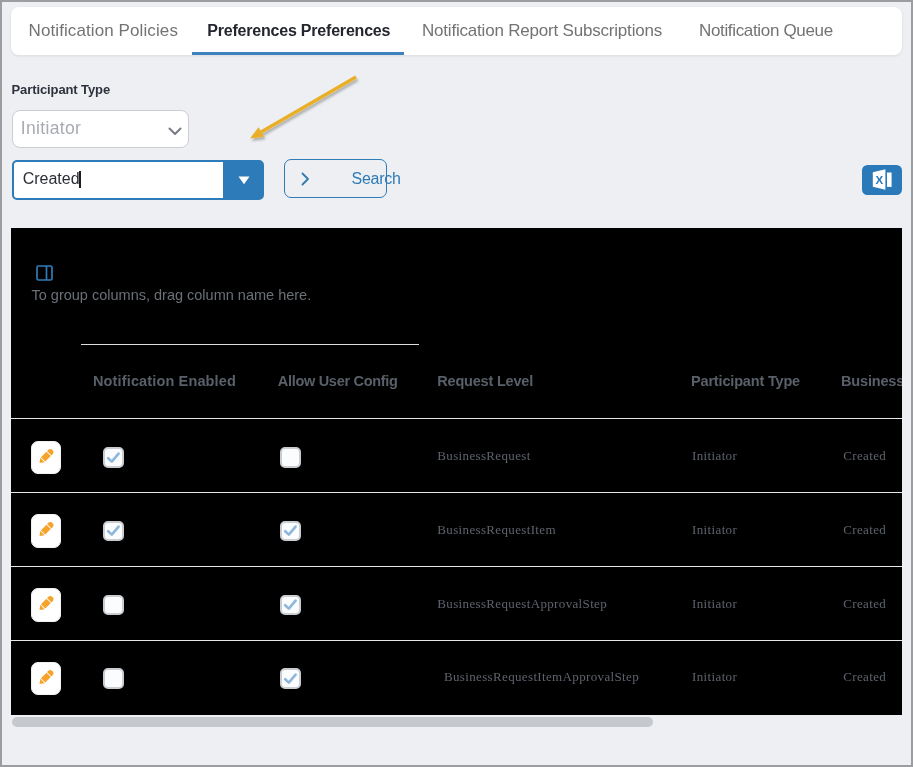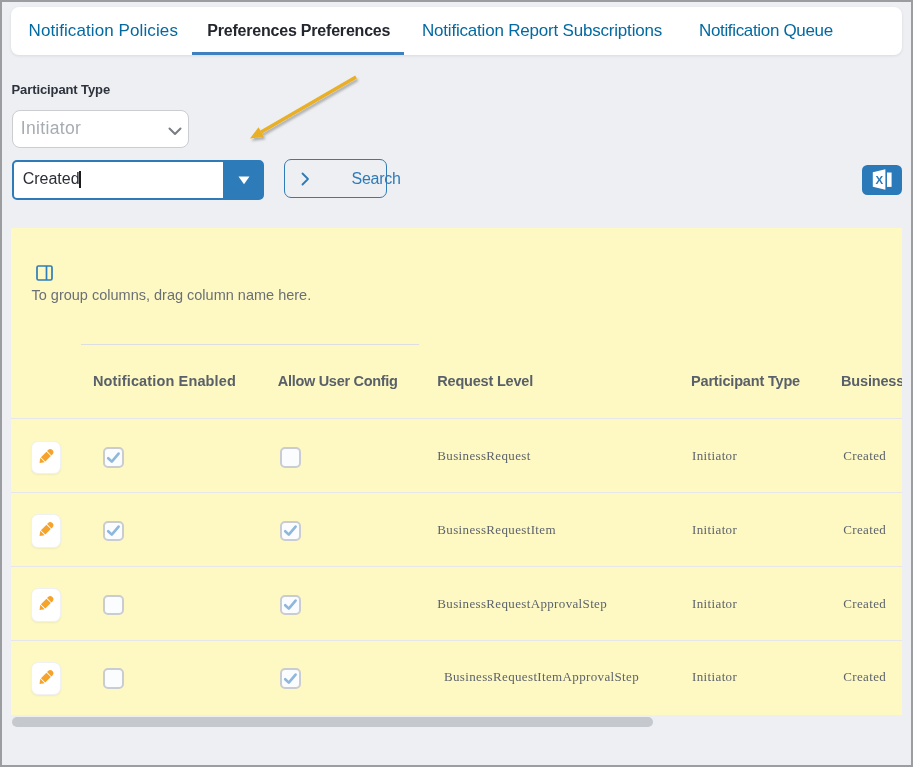--- a/index.html
+++ b/index.html
@@ -16,21 +16,21 @@
   .abs { position:absolute; }
 
   
   #tabbar {
     left:11px; top:7px; width:891px; height:48px;
     background:#ffffff; border-radius:8px;
     box-shadow:0 1px 3px rgba(40,50,70,.10);
   }
   .tab {
     position:absolute; top:0; height:48px; line-height:48px;
-    font-size:17px; color:#0369a1; white-space:nowrap;
+    font-size:17px; color:#737373; white-space:nowrap;
   }
   .tab.active { color:#23262e; font-weight:bold; }
   #tabline { position:absolute; left:181px; top:45.4px; width:212px; height:2.7px; background:#3f80bf; }
 
   
   #lbl-pt { left:11.5px; top:82.9px; font-size:13px; font-weight:bold; color:#2e323c; letter-spacing:-0.1px; line-height:1; }
   #sel {
     left:12px; top:110px; width:177px; height:38px;
     background:#fff; border:1px solid #cbcdd1; border-radius:8px;
   }
@@ -52,21 +52,21 @@
   }
   #btn-search .stext { position:absolute; left:34.6px; top:11.2px; letter-spacing:-0.3px; line-height:1;margin-left:32px; }
   #btn-xls {
     left:862px; top:165px; width:40px; height:30px;
     background:#2a79b8; border-radius:5.5px;
   }
 
   
   #grid {
     left:11px; top:228px; width:891px; height:487px;
-    background:#fef9c3; overflow:hidden;
+    background:#000000; overflow:hidden;
   }
   #grouptxt { left:20.5px; top:59.9px; font-size:14.5px; color:#6b7077; line-height:1; }
   #gdivider { left:70px; top:116px; width:338px; height:1px; background:#dcdee1; }
   .hdr { position:absolute; top:145.5px; font-size:14.5px; font-weight:bold; color:#596069; white-space:nowrap; line-height:1; }
   .hline { position:absolute; left:0; width:891px; height:1px; background:#e6e7ea; }
   .cell { position:absolute; font-size:13px; letter-spacing:0.35px; color:#5d636c; white-space:nowrap; line-height:1;font-family:Liberation Serif, serif; }
   .editbtn {
     position:absolute; left:19.5px; width:30px; height:33.5px;
     background:#fff; border:1px solid #f0f1f3; border-radius:7px;
     box-shadow:0 1px 2px rgba(60,70,90,.07);

